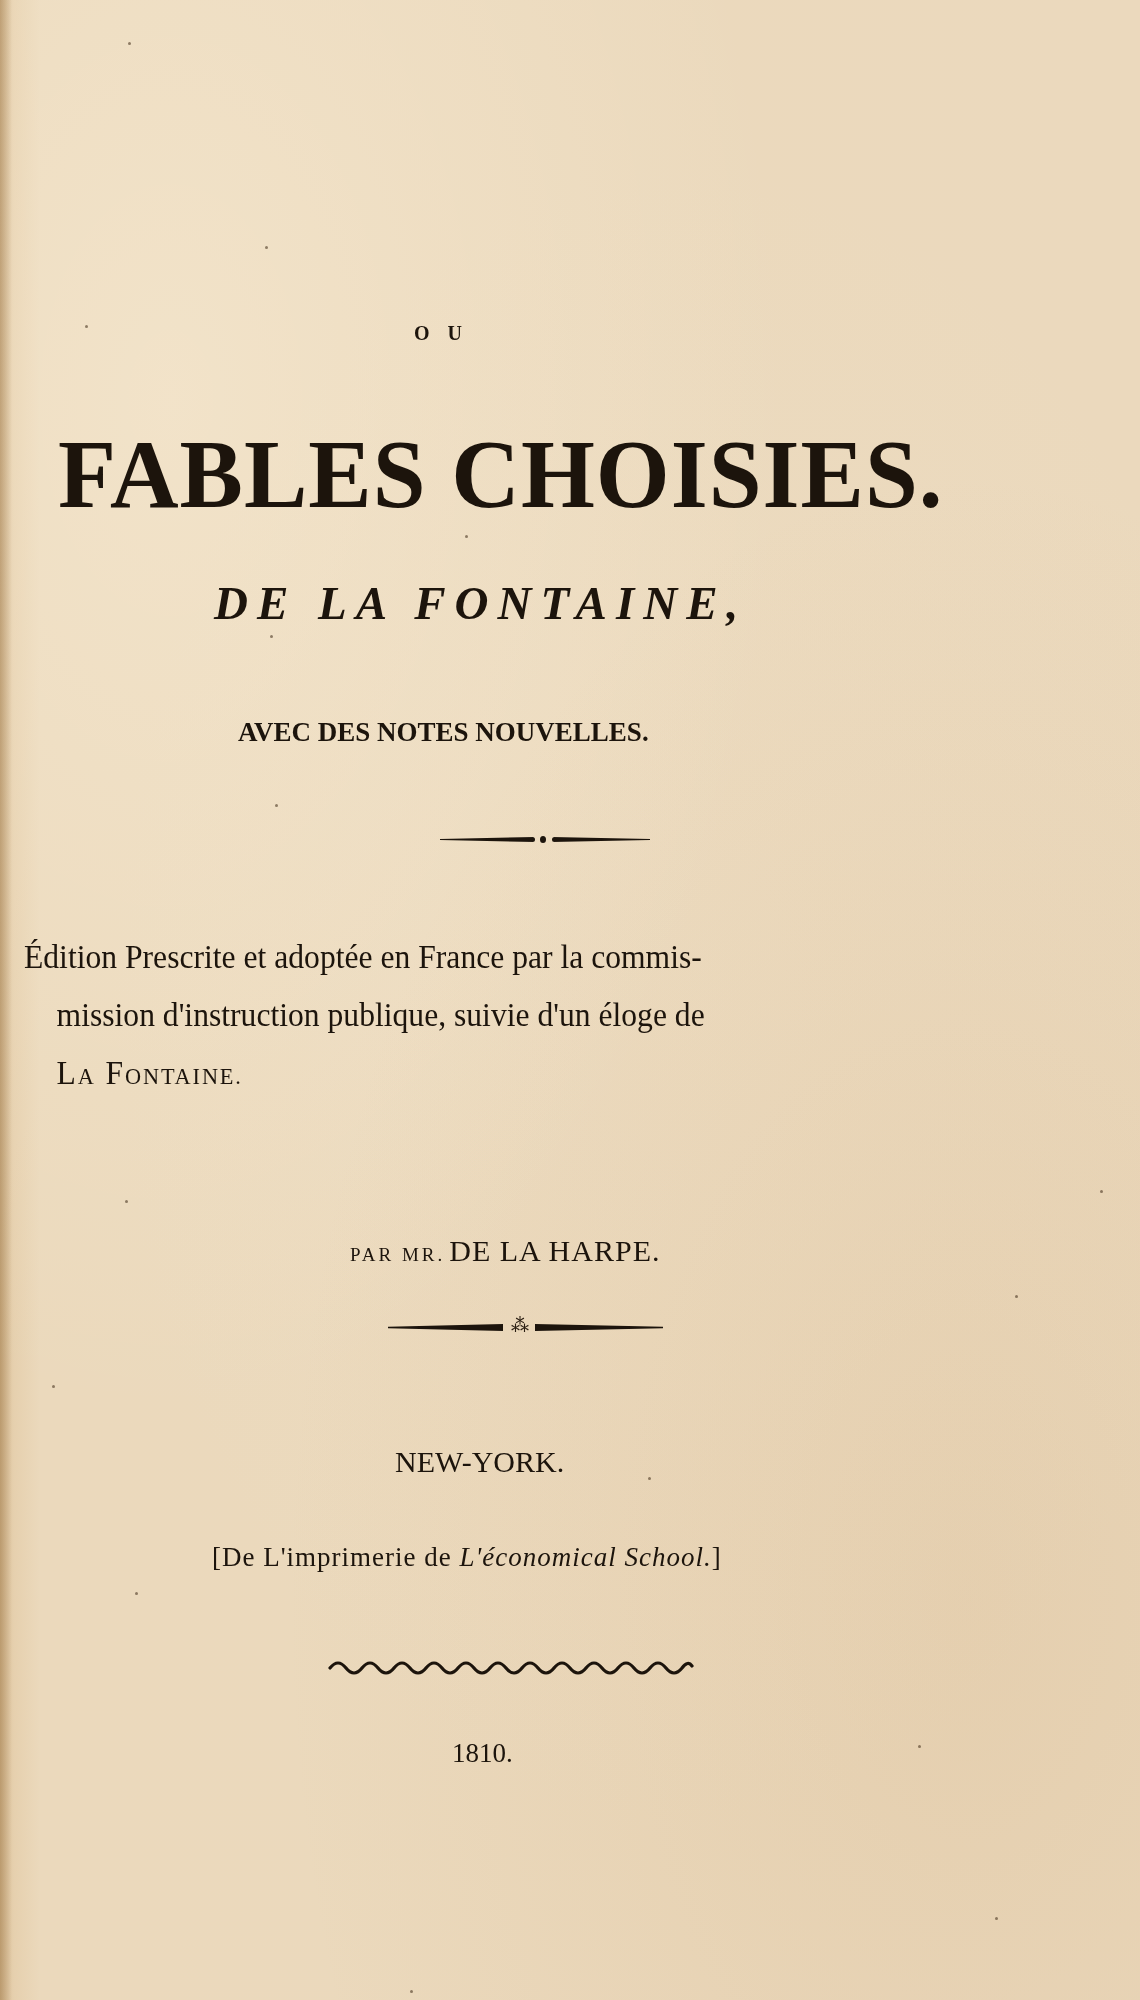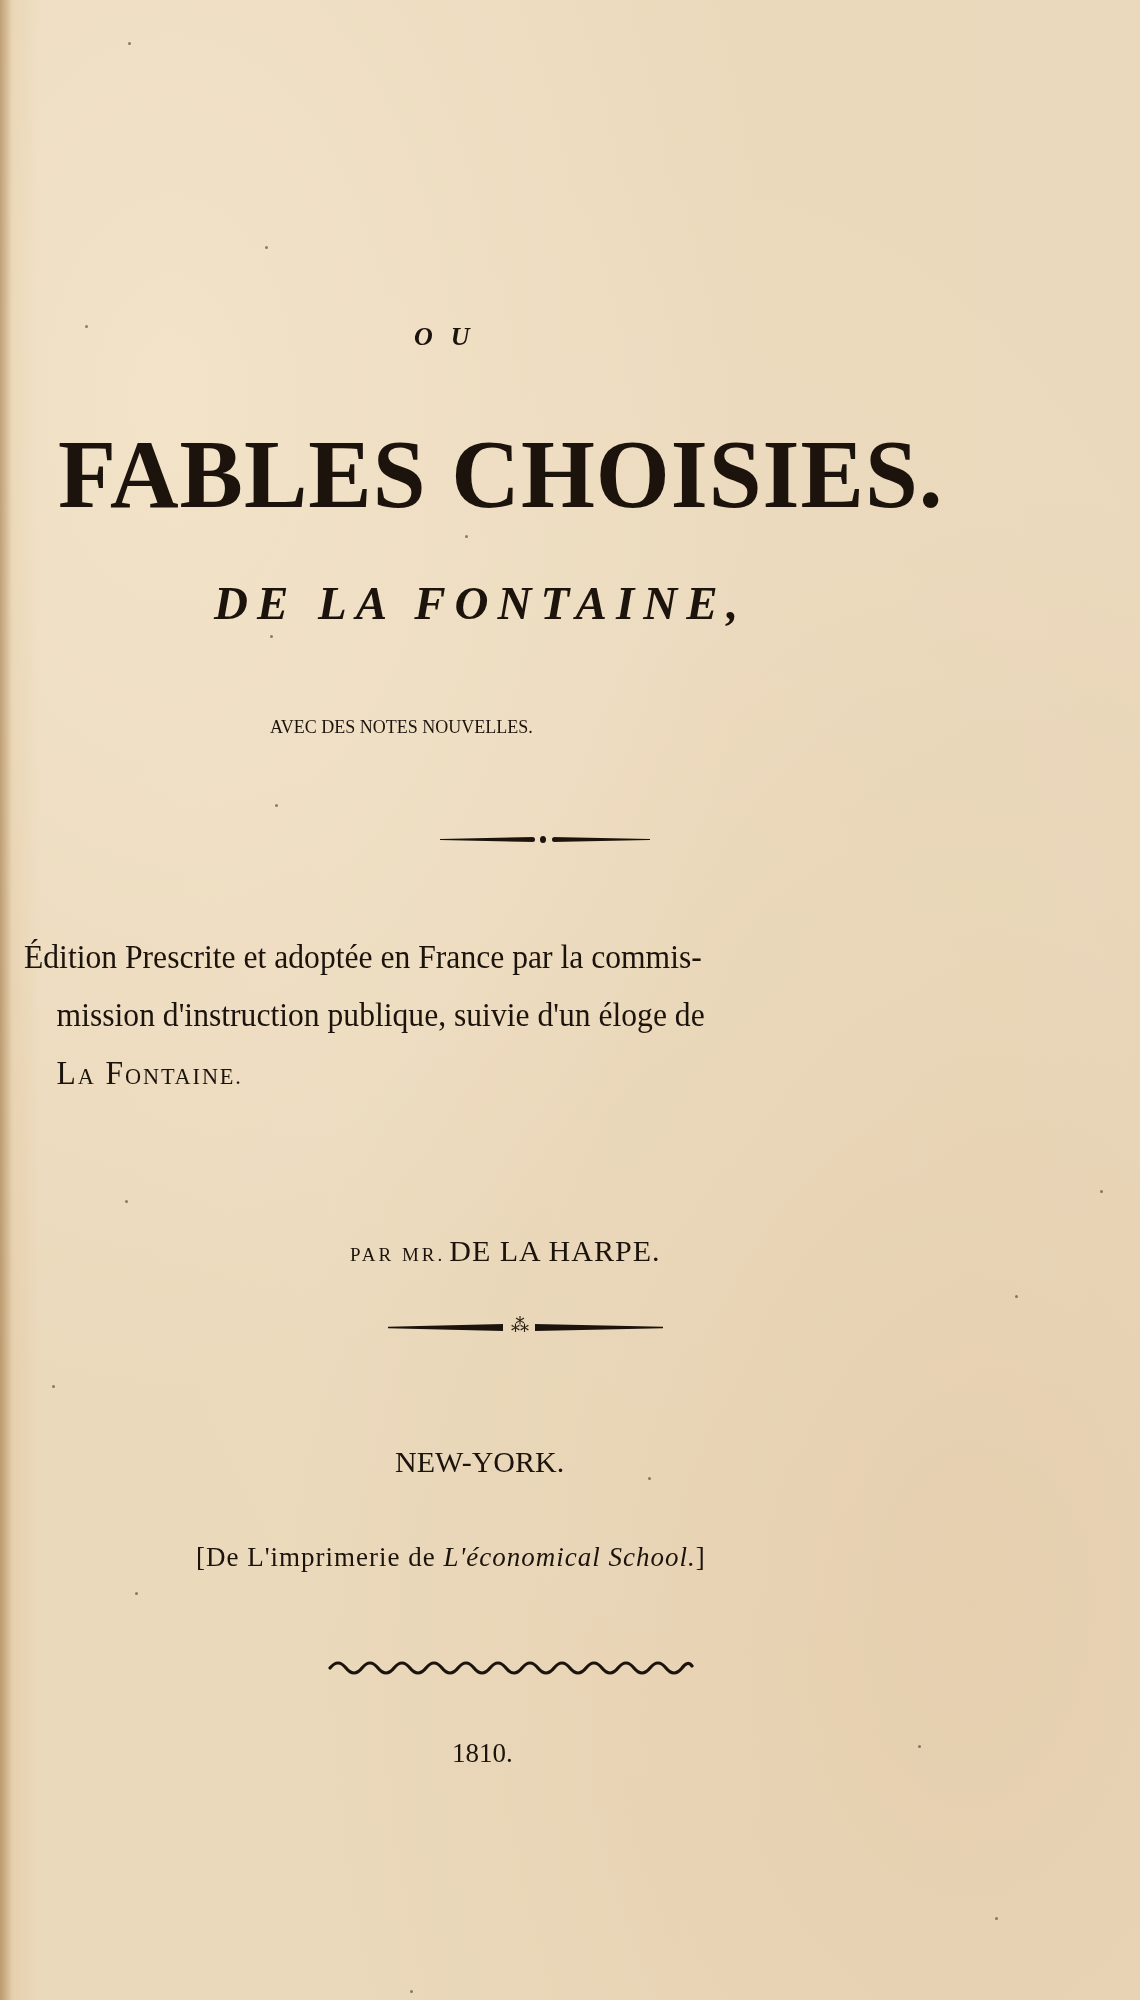--- a/index.html
+++ b/index.html
@@ -41,22 +41,21 @@
       left: 250px;
       width: auto;
       font-size: 48px;
       font-weight: bold;
       letter-spacing: 36px;
     }
     .ou {
       top: 322px;
       left: 414px;
       width: auto;
-      font-size: 26px;
-      font-style: italic;
+      font-size: 20px;
       font-weight: bold;
       letter-spacing: 18px;
     }
     .fables {
       top: 418px;
       left: 58px;
       width: auto;
       font-size: 98px;
       font-weight: bold;
       letter-spacing: 1px;
@@ -69,24 +68,23 @@
       width: auto;
       font-size: 47px;
       font-weight: bold;
       font-style: italic;
       letter-spacing: 9px;
     }
     .notes {
       top: 717px;
       left: 238px;
       width: auto;
-      font-size: 18px;
-      font-weight: normal;
+      font-size: 27px;
+      font-weight: bold;
       letter-spacing: 0px;
-      margin-left: 32px;
     }
     .divider {
       position: absolute;
       height: 12px;
     }
     .divider .bar-left, .divider .bar-right {
       position: absolute;
       top: 3px;
       height: 5px;
       background: #1c140c;
@@ -131,21 +129,21 @@
     }
     .newyork {
       top: 1445px;
       left: 395px;
       width: auto;
       font-size: 30px;
       font-weight: normal;
     }
     .imprimerie {
       top: 1542px;
-      left: 196px;
+      left: 212px;
       width: auto;
       font-size: 27px;
       letter-spacing: 1px;
     }
     .imprimerie .it { font-style: italic; }
     .wavy {
       position: absolute;
       top: 1656px;
       left: 328px;
       width: 370px;

